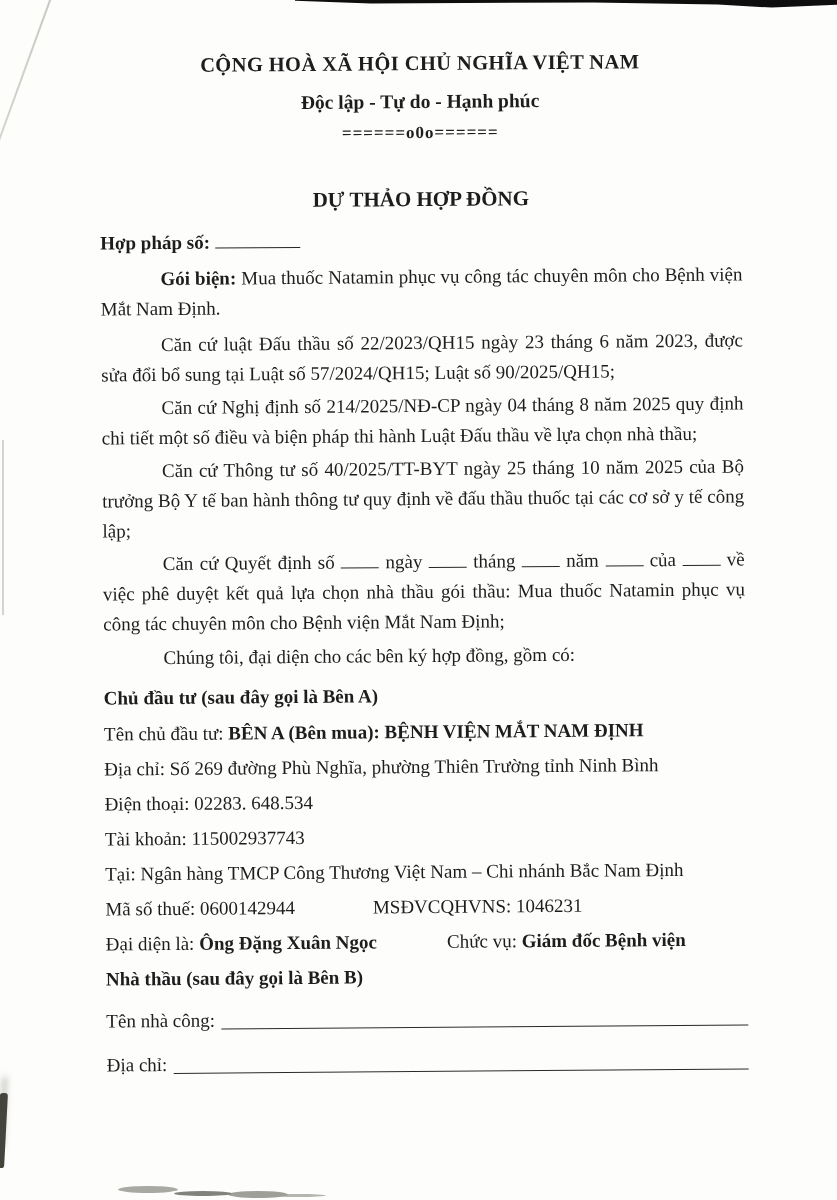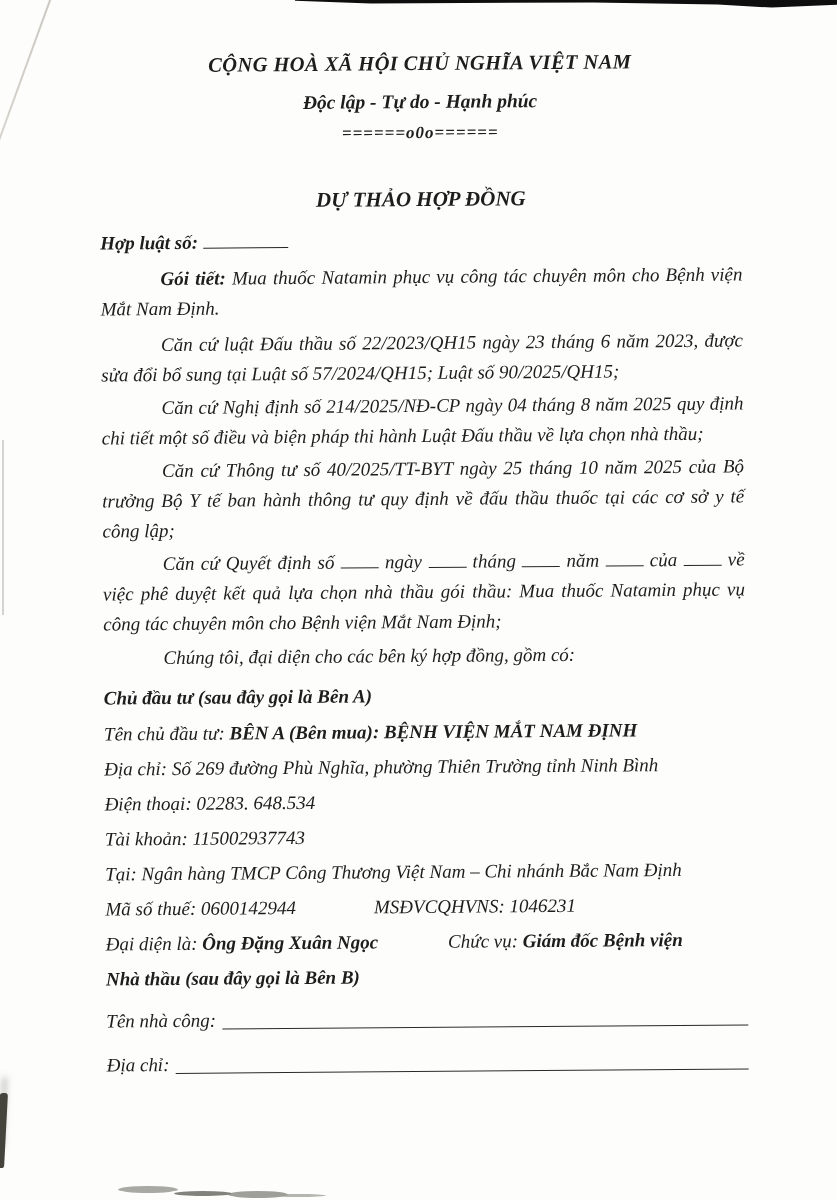--- a/index.html
+++ b/index.html
@@ -9,21 +9,20 @@
     height: 1200px;
     overflow: hidden;
     background: #fdfdfc;
     font-family: "Liberation Serif", "DejaVu Serif", serif;
     color: #1d1d1d;
   }
   .page {
     position: relative;
     width: 837px;
     height: 1023px;
-    font-style: italic;
   }
   .content {
     position: absolute;
     top: 0; left: 0; right: 0;
     padding: 50px 92px 0 103px;
     transform: rotate(-0.45deg);
     transform-origin: 420px 600px;
   }
   
   .hdr { text-align: center; }
@@ -141,22 +140,22 @@
 
     <div class="hdr" data-name="national-header">
       <div class="nation" data-name="national-title">CỘNG HOÀ XÃ HỘI CHỦ NGHĨA VIỆT NAM</div>
       <div class="motto" data-name="national-motto">Độc lập - Tự do - Hạnh phúc</div>
       <div class="divider" data-name="header-divider">======o0o======</div>
     </div>
 
     <div class="doc-title" data-name="document-title">DỰ THẢO HỢP ĐỒNG</div>
 
     <div class="doc-body" data-name="document-body">
-        <div class="para noindent" data-name="contract-number-line"><span class="run bold" data-name="bold-text-run">Hợp luật số: </span><span class="blank" data-name="blank-underline" style="width: 85px;"></span></div>
-        <div class="para indent" data-name="package-line"><span class="run bold" data-name="bold-text-run">Gói tiết: </span><span class="run" data-name="text-run">Mua thuốc Natamin phục vụ công tác chuyên môn cho Bệnh viện Mắt Nam Định.</span></div>
+        <div class="para noindent" data-name="contract-number-line"><span class="run bold" data-name="bold-text-run">Hợp pháp số: </span><span class="blank" data-name="blank-underline" style="width: 85px;"></span></div>
+        <div class="para indent" data-name="package-line"><span class="run bold" data-name="bold-text-run">Gói biện: </span><span class="run" data-name="text-run">Mua thuốc Natamin phục vụ công tác chuyên môn cho Bệnh viện Mắt Nam Định.</span></div>
         <div class="para indent" data-name="legal-basis-law"><span class="run" data-name="text-run">Căn cứ luật Đấu thầu số 22/2023/QH15 ngày 23 tháng 6 năm 2023, được sửa đổi bổ sung tại Luật số 57/2024/QH15; Luật số 90/2025/QH15;</span></div>
         <div class="para indent" data-name="legal-basis-decree"><span class="run" data-name="text-run">Căn cứ Nghị định số 214/2025/NĐ-CP ngày 04 tháng 8 năm 2025 quy định chi tiết một số điều và biện pháp thi hành Luật Đấu thầu về lựa chọn nhà thầu;</span></div>
         <div class="para indent" data-name="legal-basis-circular"><span class="run" data-name="text-run">Căn cứ Thông tư số 40/2025/TT-BYT ngày 25 tháng 10 năm 2025 của Bộ trưởng Bộ Y tế ban hành thông tư quy định về đấu thầu thuốc tại các cơ sở y tế công lập;</span></div>
         <div class="para indent" data-name="legal-basis-decision"><span class="run" data-name="text-run">Căn cứ Quyết định số </span><span class="blank" data-name="blank-underline" style="width: 38px;"></span><span class="run" data-name="text-run"> ngày </span><span class="blank" data-name="blank-underline" style="width: 38px;"></span><span class="run" data-name="text-run"> tháng </span><span class="blank" data-name="blank-underline" style="width: 38px;"></span><span class="run" data-name="text-run"> năm </span><span class="blank" data-name="blank-underline" style="width: 38px;"></span><span class="run" data-name="text-run"> của </span><span class="blank" data-name="blank-underline" style="width: 38px;"></span><span class="run" data-name="text-run"> về việc phê duyệt kết quả lựa chọn nhà thầu gói thầu: Mua thuốc Natamin phục vụ công tác chuyên môn cho Bệnh viện Mắt Nam Định;</span></div>
         <div class="para indent" data-name="parties-intro"><span class="run" data-name="text-run">Chúng tôi, đại diện cho các bên ký hợp đồng, gồm có:</span></div>
         <div class="para noindent" data-name="party-a-heading"><span class="run bold" data-name="bold-text-run">Chủ đầu tư (sau đây gọi là Bên A)</span></div>
         <div class="para noindent" data-name="party-a-name"><span class="run" data-name="text-run">Tên chủ đầu tư: </span><span class="run bold" data-name="bold-text-run">BÊN A (Bên mua): BỆNH VIỆN MẮT NAM ĐỊNH</span></div>
         <div class="para noindent" data-name="party-a-address"><span class="run" data-name="text-run">Địa chỉ: Số 269 đường Phù Nghĩa, phường Thiên Trường tỉnh Ninh Bình</span></div>
         <div class="para noindent" data-name="party-a-phone"><span class="run" data-name="text-run">Điện thoại: 02283. 648.534</span></div>
         <div class="para noindent" data-name="party-a-account"><span class="run" data-name="text-run">Tài khoản: 115002937743</span></div>

